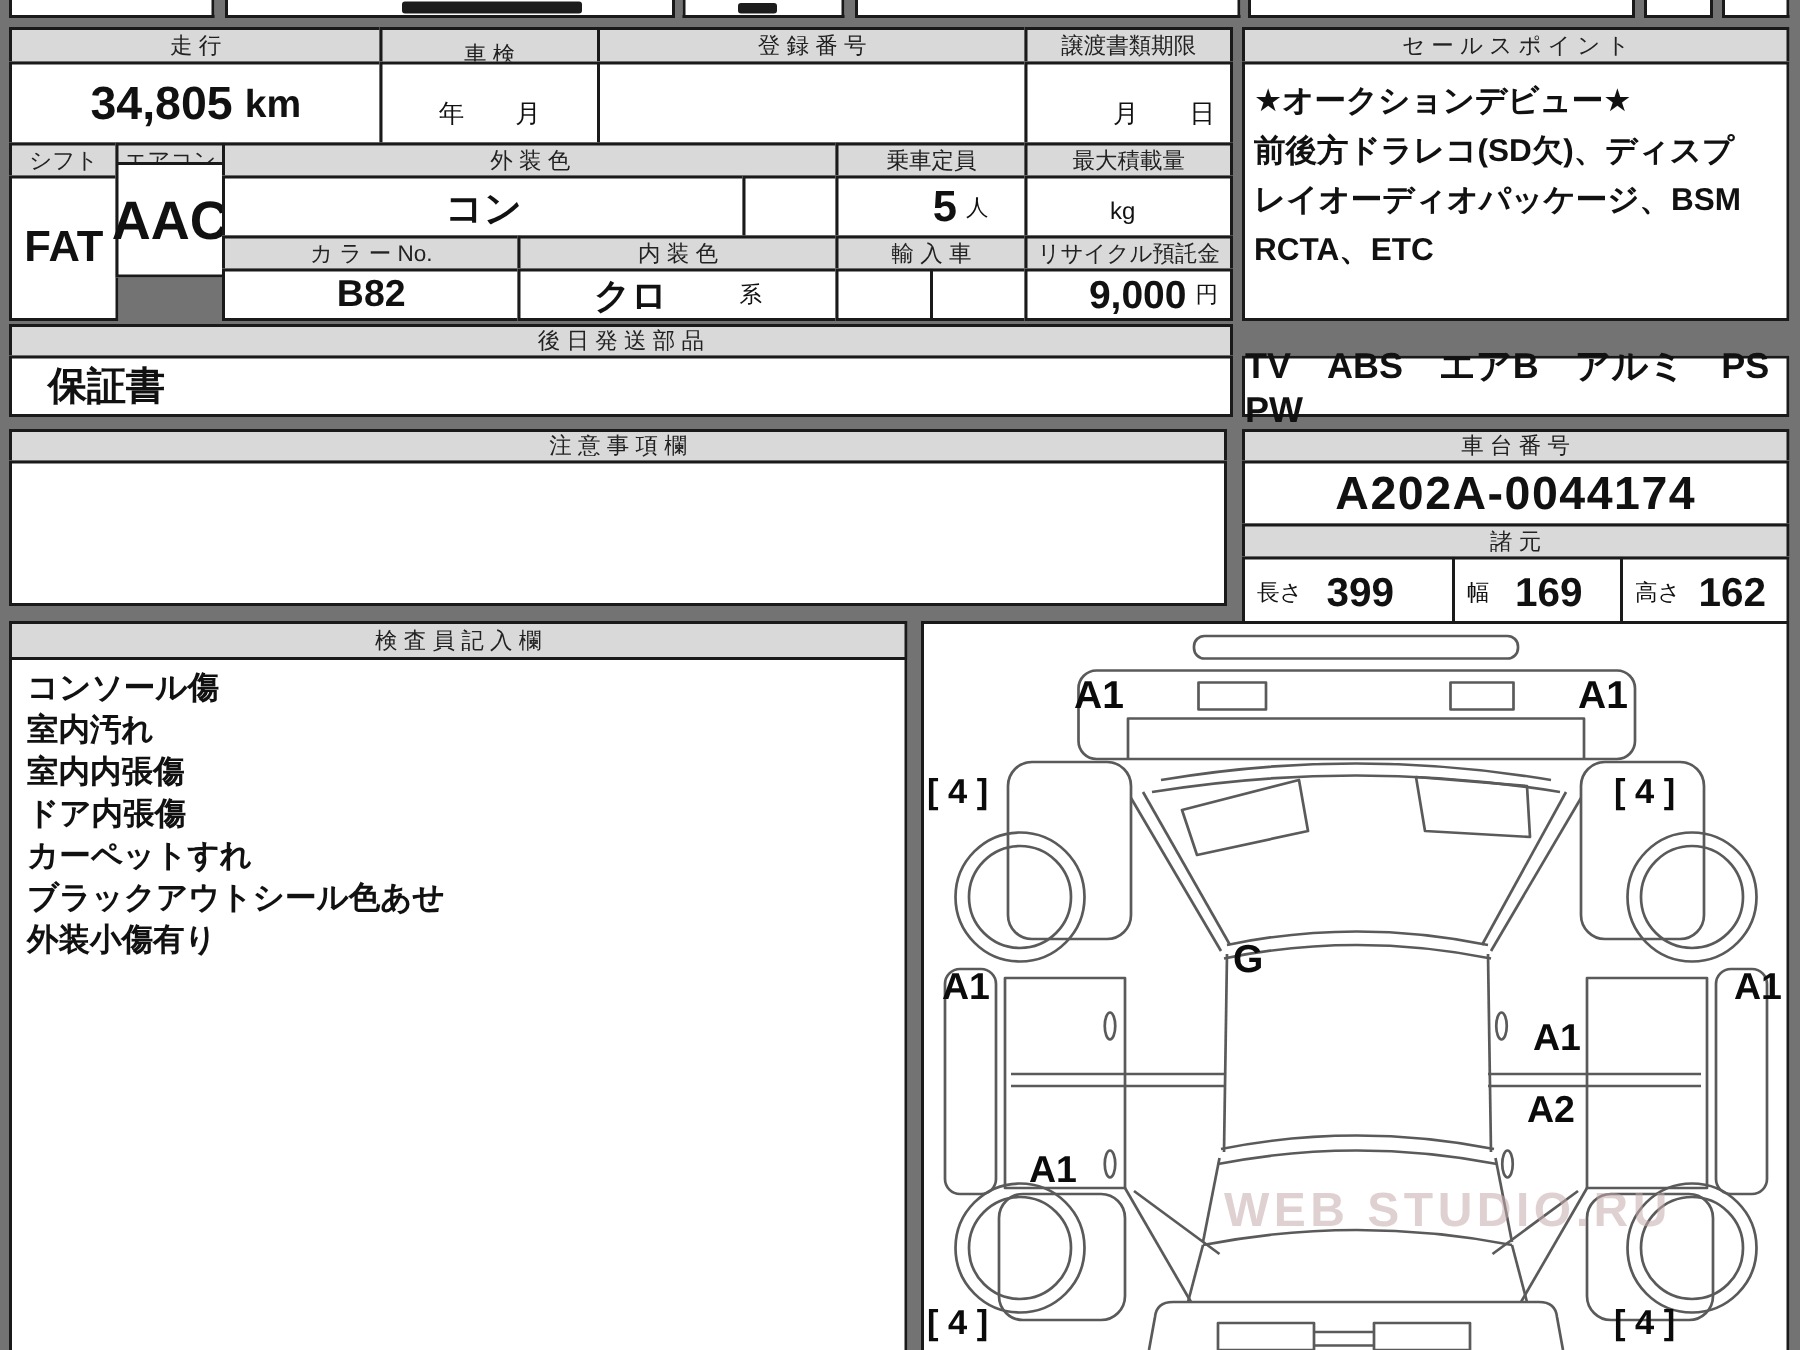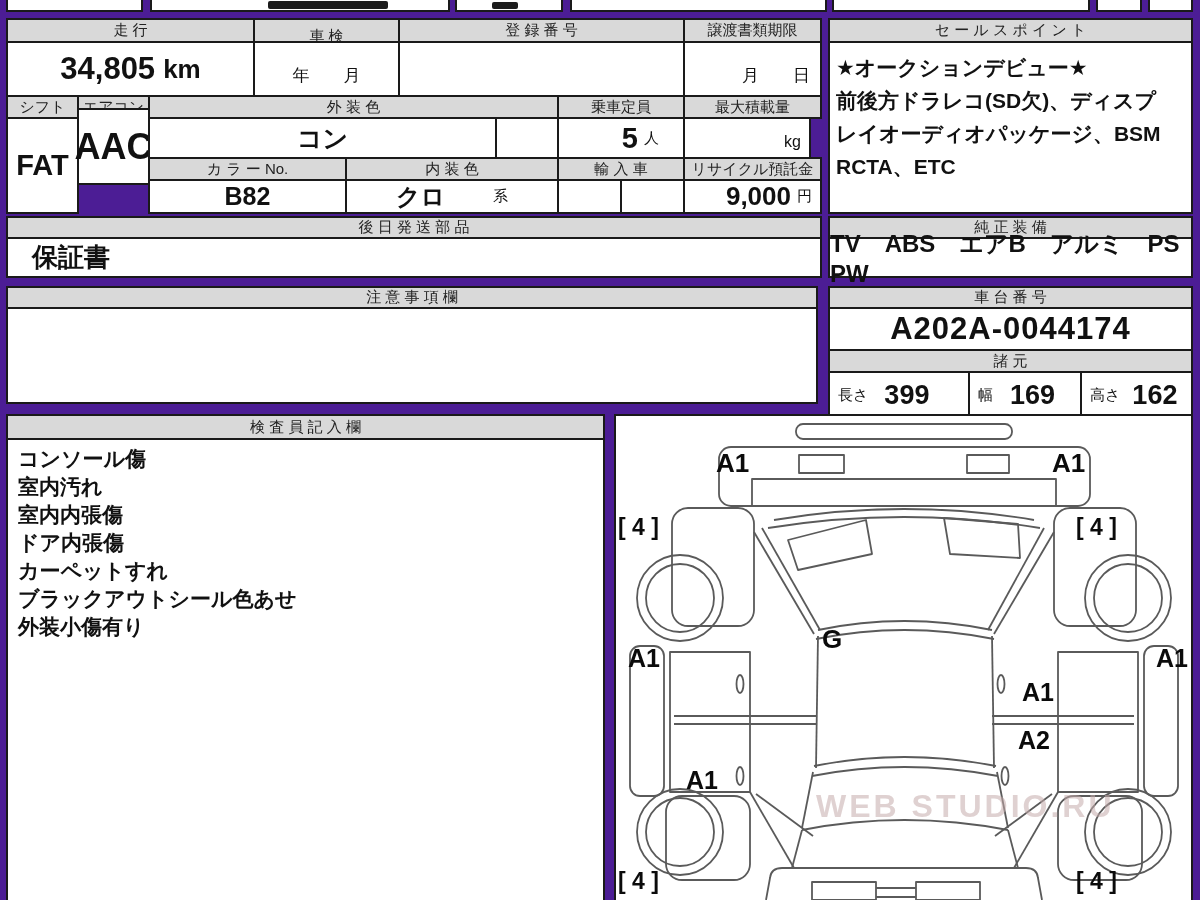--- a/index.html
+++ b/index.html
@@ -1,17 +1,17 @@
 <!DOCTYPE html>
 <html><head>
 <meta charset="utf-8">
 <style>
   html,body{margin:0;padding:0;}
   body{background:#c9c9c9;font-family:"Liberation Sans","DejaVu Sans",sans-serif;}
-  .page{position:relative;width:1200px;height:900px;background:#4c1d95;overflow:hidden;}
+  .page{position:relative;width:1200px;height:900px;background:#737373;overflow:hidden;}
   .cell{position:absolute;background:#fff;border:2px solid #1a1a1a;box-sizing:border-box;
         display:flex;align-items:center;justify-content:center;color:#111;}
   .hdr{background:#d9d9d9;font-size:15px;font-weight:normal;color:#222;}
   .bold{font-weight:bold;}
   .cut{position:absolute;background:#fff;border:2px solid #1a1a1a;border-top:none;box-sizing:border-box;}
   .smudge{position:absolute;background:#1c1c1c;border-radius:2px;}
   .lines div{white-space:pre;}
   .dlabel{position:absolute;font-weight:bold;color:#0b0b0b;white-space:pre;}
   .unit{font-size:15px;margin-left:6px;}
   .watermark{position:absolute;font-size:32px;font-weight:bold;letter-spacing:3px;
@@ -61,21 +61,21 @@
 
   <div class="cell bold" style="left:6px;top:117px;width:73px;height:97px;font-size:29px">FAT</div>
   <div class="cell bold" style="left:77px;top:108px;width:73px;height:77px;font-size:36px">AAC</div>
 
   <div class="cell bold" style="left:148px;top:117px;width:349px;height:42px;font-size:25px">コン</div>
   <div class="cell" style="left:495px;top:117px;width:64px;height:42px"></div>
   <div class="cell" style="left:557px;top:117px;width:128px;height:42px;justify-content:flex-end;padding-right:24px">
     <span class="bold" style="font-size:29px">5</span>
     <span class="unit">人</span>
   </div>
-  <div class="cell" style="left:683px;top:117px;width:128px;height:42px;align-items:flex-end;justify-content:flex-end;padding:0 8px 6px 0">
+  <div class="cell" style="left:683px;top:117px;width:139px;height:42px;align-items:flex-end;padding:0 8px 6px 0">
     <span style="font-size:16px">kg</span>
   </div>
 
   <div class="cell hdr" style="left:148px;top:157px;width:199px;height:24px">カ ラ ー No.</div>
   <div class="cell hdr" style="left:345px;top:157px;width:214px;height:24px">内 装 色</div>
   <div class="cell hdr" style="left:557px;top:157px;width:128px;height:24px">輸 入 車</div>
   <div class="cell hdr" style="left:683px;top:157px;width:139px;height:24px">リサイクル預託金</div>
 
   <div class="cell bold" style="left:148px;top:179px;width:199px;height:35px;font-size:25px">B82</div>
   <div class="cell" style="left:345px;top:179px;width:214px;height:35px">
@@ -96,21 +96,20 @@
   <div class="cell" style="left:6px;top:307px;width:812px;height:97px"></div>
 
   <div class="cell hdr" style="left:828px;top:18px;width:365px;height:25px">セ ー ル ス ポ イ ン ト</div>
   <div class="cell lines" style="left:828px;top:41px;width:365px;height:173px;display:block;padding:8px 6px;font-weight:bold;font-size:21px;line-height:33px">
     <div>★オークションデビュー★</div>
     <div>前後方ドラレコ(SD欠)、ディスプ</div>
     <div>レイオーディオパッケージ、BSM</div>
     <div>RCTA、ETC</div>
   </div>
 
-  <div class="cell hdr" style="left:828px;top:216px;width:365px;height:23px">純 正 装 備</div>
   <div class="cell bold" style="left:828px;top:237px;width:365px;height:41px;font-size:24px">TV　ABS　エアB　アルミ　PS　PW</div>
 
   <div class="cell hdr" style="left:828px;top:286px;width:365px;height:23px">車 台 番 号</div>
   <div class="cell bold" style="left:828px;top:307px;width:365px;height:44px;font-size:31px;letter-spacing:1px">A202A-0044174</div>
   <div class="cell hdr" style="left:828px;top:349px;width:365px;height:24px">諸 元</div>
 
   <div class="cell" style="left:828px;top:371px;width:142px;height:49px;justify-content:flex-start;padding-left:8px">
     <span style="font-size:15px">長さ</span>
     <span class="bold" style="font-size:27px;margin-left:16px">399</span>
   </div>

